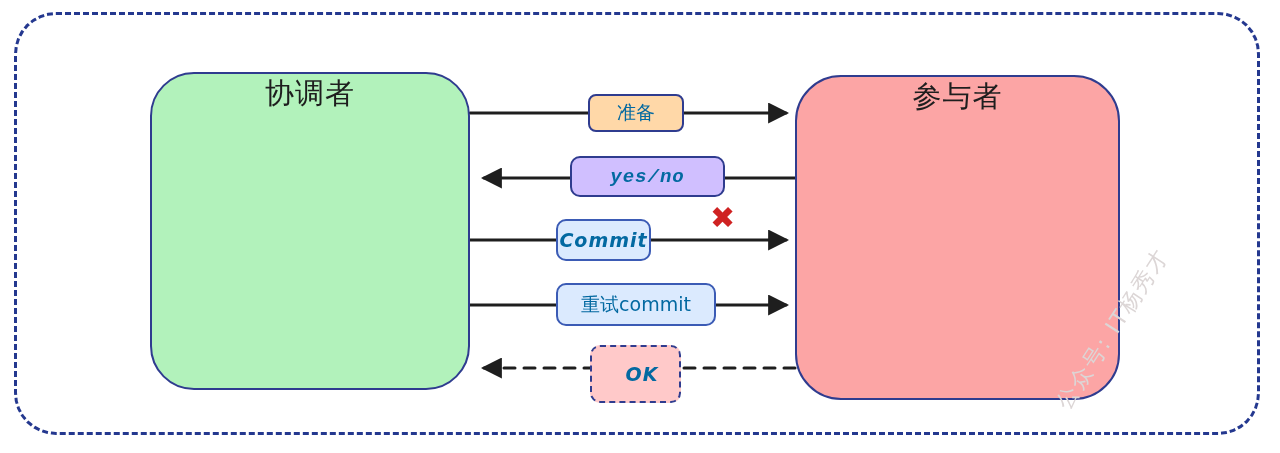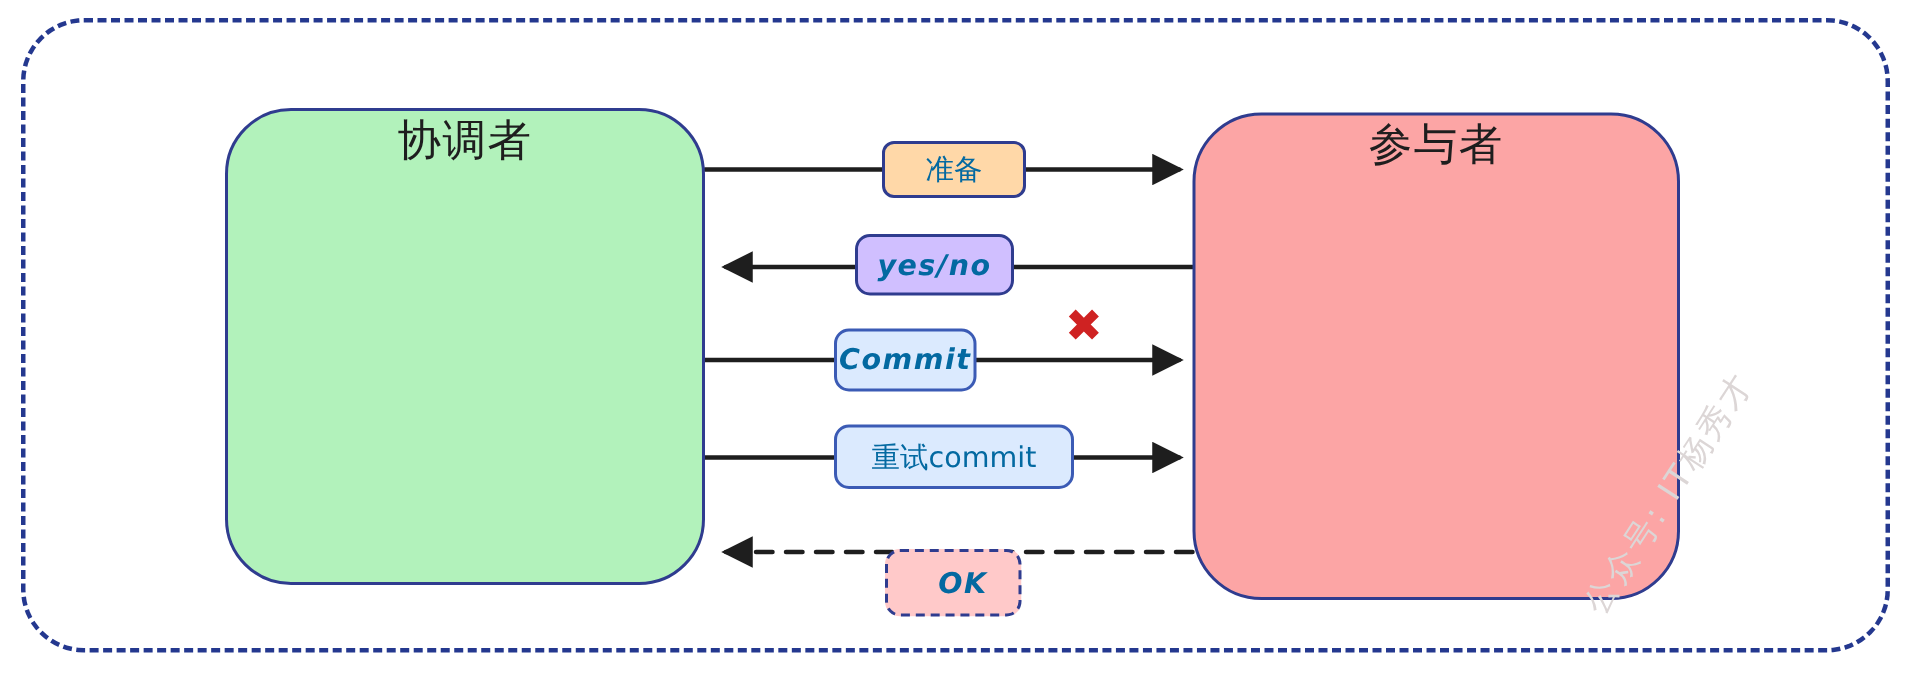--- a/index.html
+++ b/index.html
@@ -80,45 +80,46 @@
     left: 588px;
     top: 94px;
     width: 96px;
     height: 38px;
     background: #ffd8a8;
     border-radius: 8px;
   }
   .msg-yesno {
     left: 570px;
     top: 156px;
-    width: 106px;
+    width: 155px;
     height: 41px;
     background: #d0bfff;
+    font-family: Liberation Mono, monospace;
   }
   .msg-commit {
     left: 556px;
     top: 219px;
     width: 95px;
     height: 42px;
     background: #dbeafe;
     border-color: #3b5bb5;
   }
   .msg-retry {
     left: 556px;
     top: 283px;
     width: 160px;
     height: 43px;
     background: #dbeafe;
     border-color: #3b5bb5;
   }
   .msg-ok {
     left: 590px;
-    top: 366px;
+    top: 345px;
     width: 91px;
-    height: 45px;
+    height: 58px;
     background: #ffc9c9;
     border-style: dashed;
     border-color: #2f3c8f;
     padding-left: 13px;
   }
   .fail-x {
     position: absolute;
     left: 710px;
     top: 203px;
     font-size: 30px;

